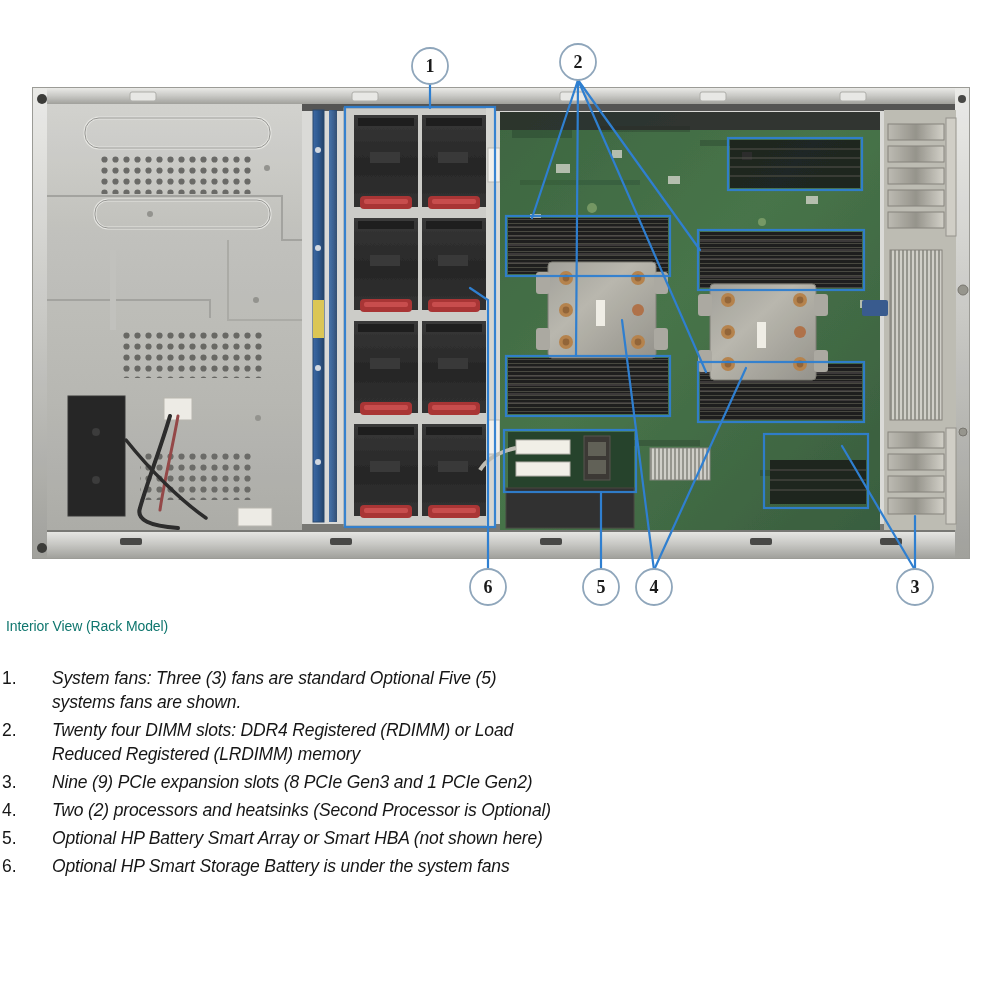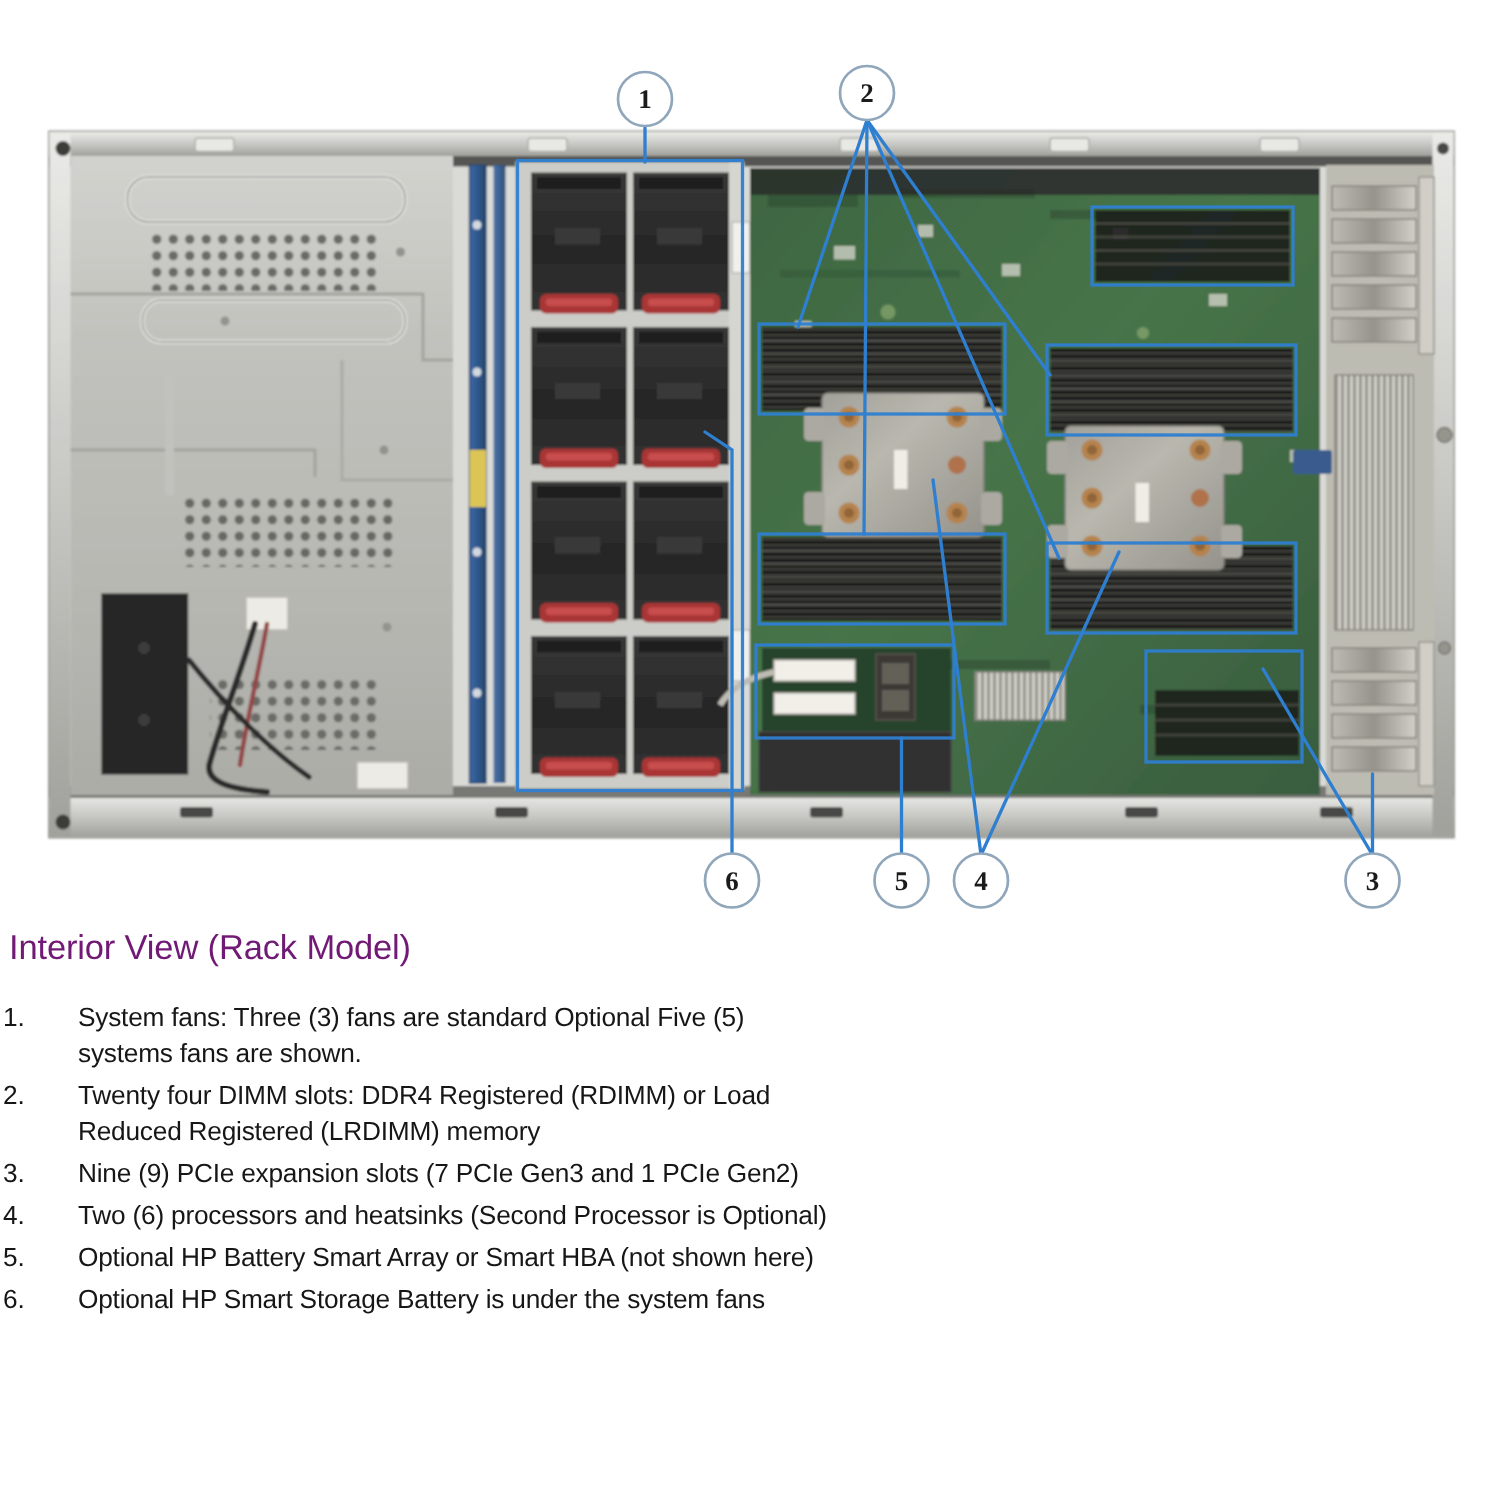--- a/index.html
+++ b/index.html
@@ -25,23 +25,23 @@
     height: 610px;
   }
   #photo-svg { position: absolute; left: 0; top: 0; }
   #callout-svg { position: absolute; left: 0; top: 0; }
 
   
   #caption {
     position: absolute;
     left: 6px;
     top: 618px;
-    font-size: 23px;
+    font-size: 14px;
     letter-spacing: -0.1px;
-    color: #701a75;
+    color: #0f766e;
     white-space: nowrap;
   }
   #legend {
     position: absolute;
     left: 0px;
     top: 666px;
     width: 560px;
   }
   .legend-row {
     display: flex;
@@ -56,20 +56,21 @@
     color: #161616;
     padding-left: 2px;
     box-sizing: border-box;
   }
   .legend-text {
     flex: 1 1 auto;
     font-size: 17.5px;
     line-height: 24px;
     color: #161616;
     letter-spacing: -0.15px;
+    font-style: italic;
   }
 </style>
 </head>
 <body>
 
 <div id="figure">
 
   <svg id="photo-svg" width="1000" height="610" viewBox="0 0 1000 610">
     <defs>
       <linearGradient id="gMetal" x1="0" y1="0" x2="0" y2="1">
@@ -544,25 +545,25 @@
     <div class="legend-row">
       <div class="legend-num">1.</div>
       <div class="legend-text">System fans:  Three (3) fans are standard Optional Five (5) systems fans are shown.</div>
     </div>
     <div class="legend-row">
       <div class="legend-num">2.</div>
       <div class="legend-text">Twenty four DIMM slots: DDR4 Registered (RDIMM) or Load Reduced Registered (LRDIMM) memory</div>
     </div>
     <div class="legend-row">
       <div class="legend-num">3.</div>
-      <div class="legend-text">Nine (9) PCIe expansion slots (7 PCIe Gen3 and 1 PCIe Gen2)</div>
+      <div class="legend-text">Nine (9) PCIe expansion slots (8 PCIe Gen3 and 1 PCIe Gen2)</div>
     </div>
     <div class="legend-row">
       <div class="legend-num">4.</div>
-      <div class="legend-text">Two (6) processors and heatsinks (Second Processor is Optional)</div>
+      <div class="legend-text">Two (2) processors and heatsinks (Second Processor is Optional)</div>
     </div>
     <div class="legend-row">
       <div class="legend-num">5.</div>
       <div class="legend-text">Optional HP Battery Smart Array or Smart HBA (not shown here)</div>
     </div>
     <div class="legend-row">
       <div class="legend-num">6.</div>
       <div class="legend-text">Optional HP Smart Storage Battery is under the system fans</div>
     </div>
   </div>

